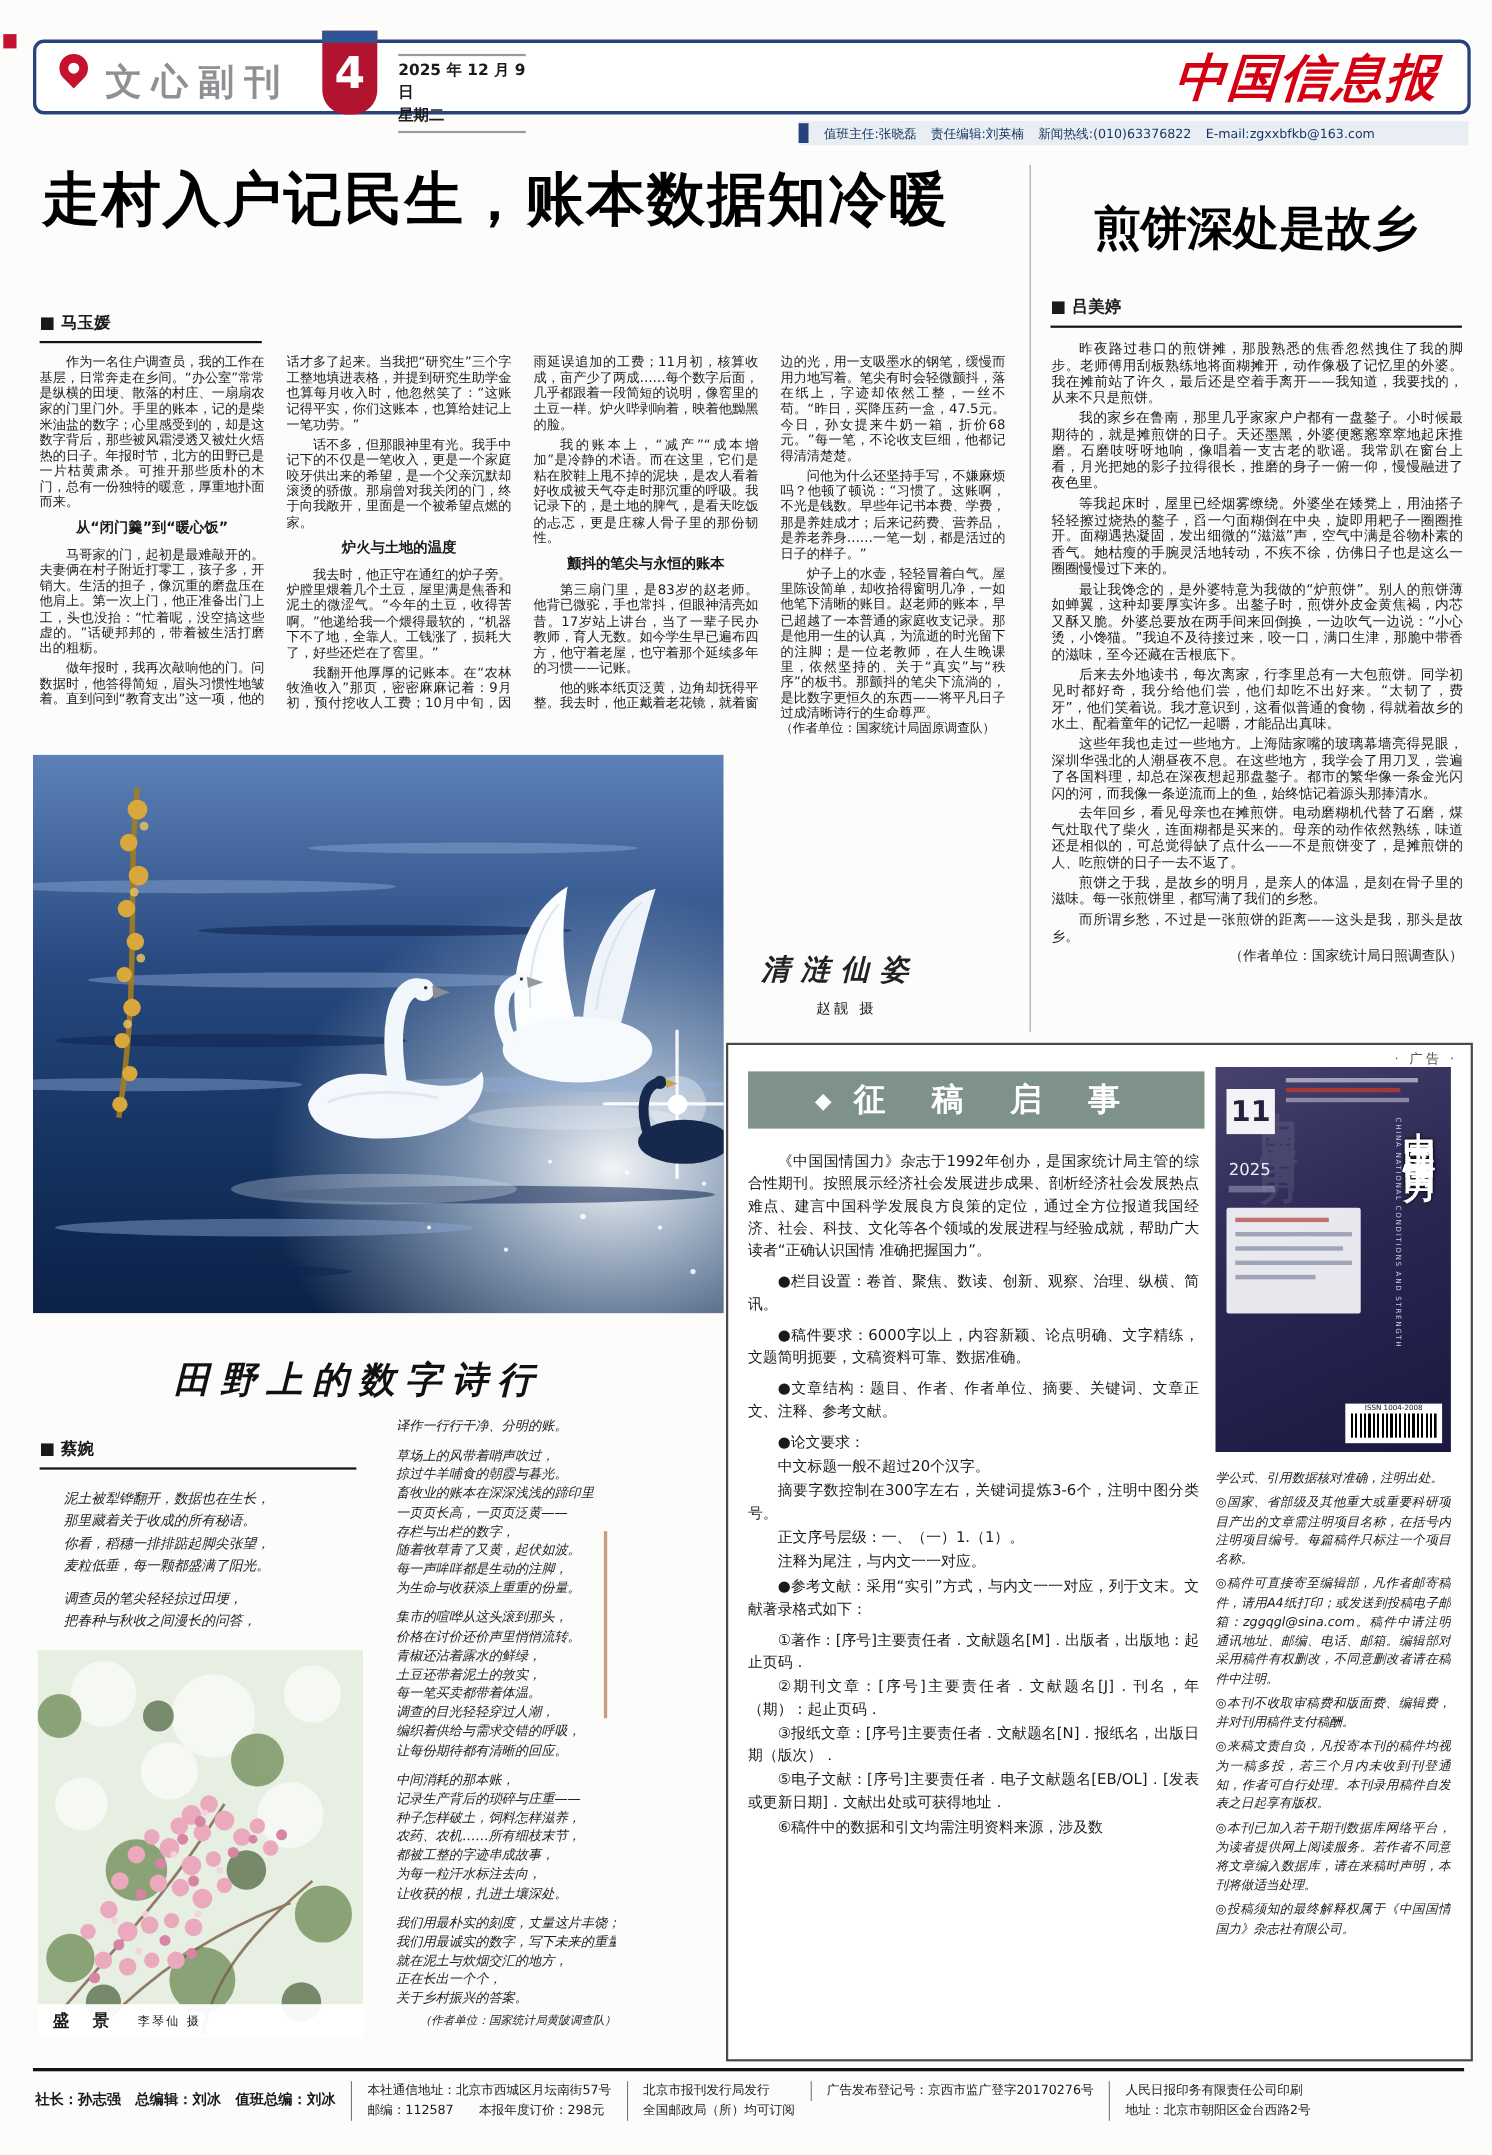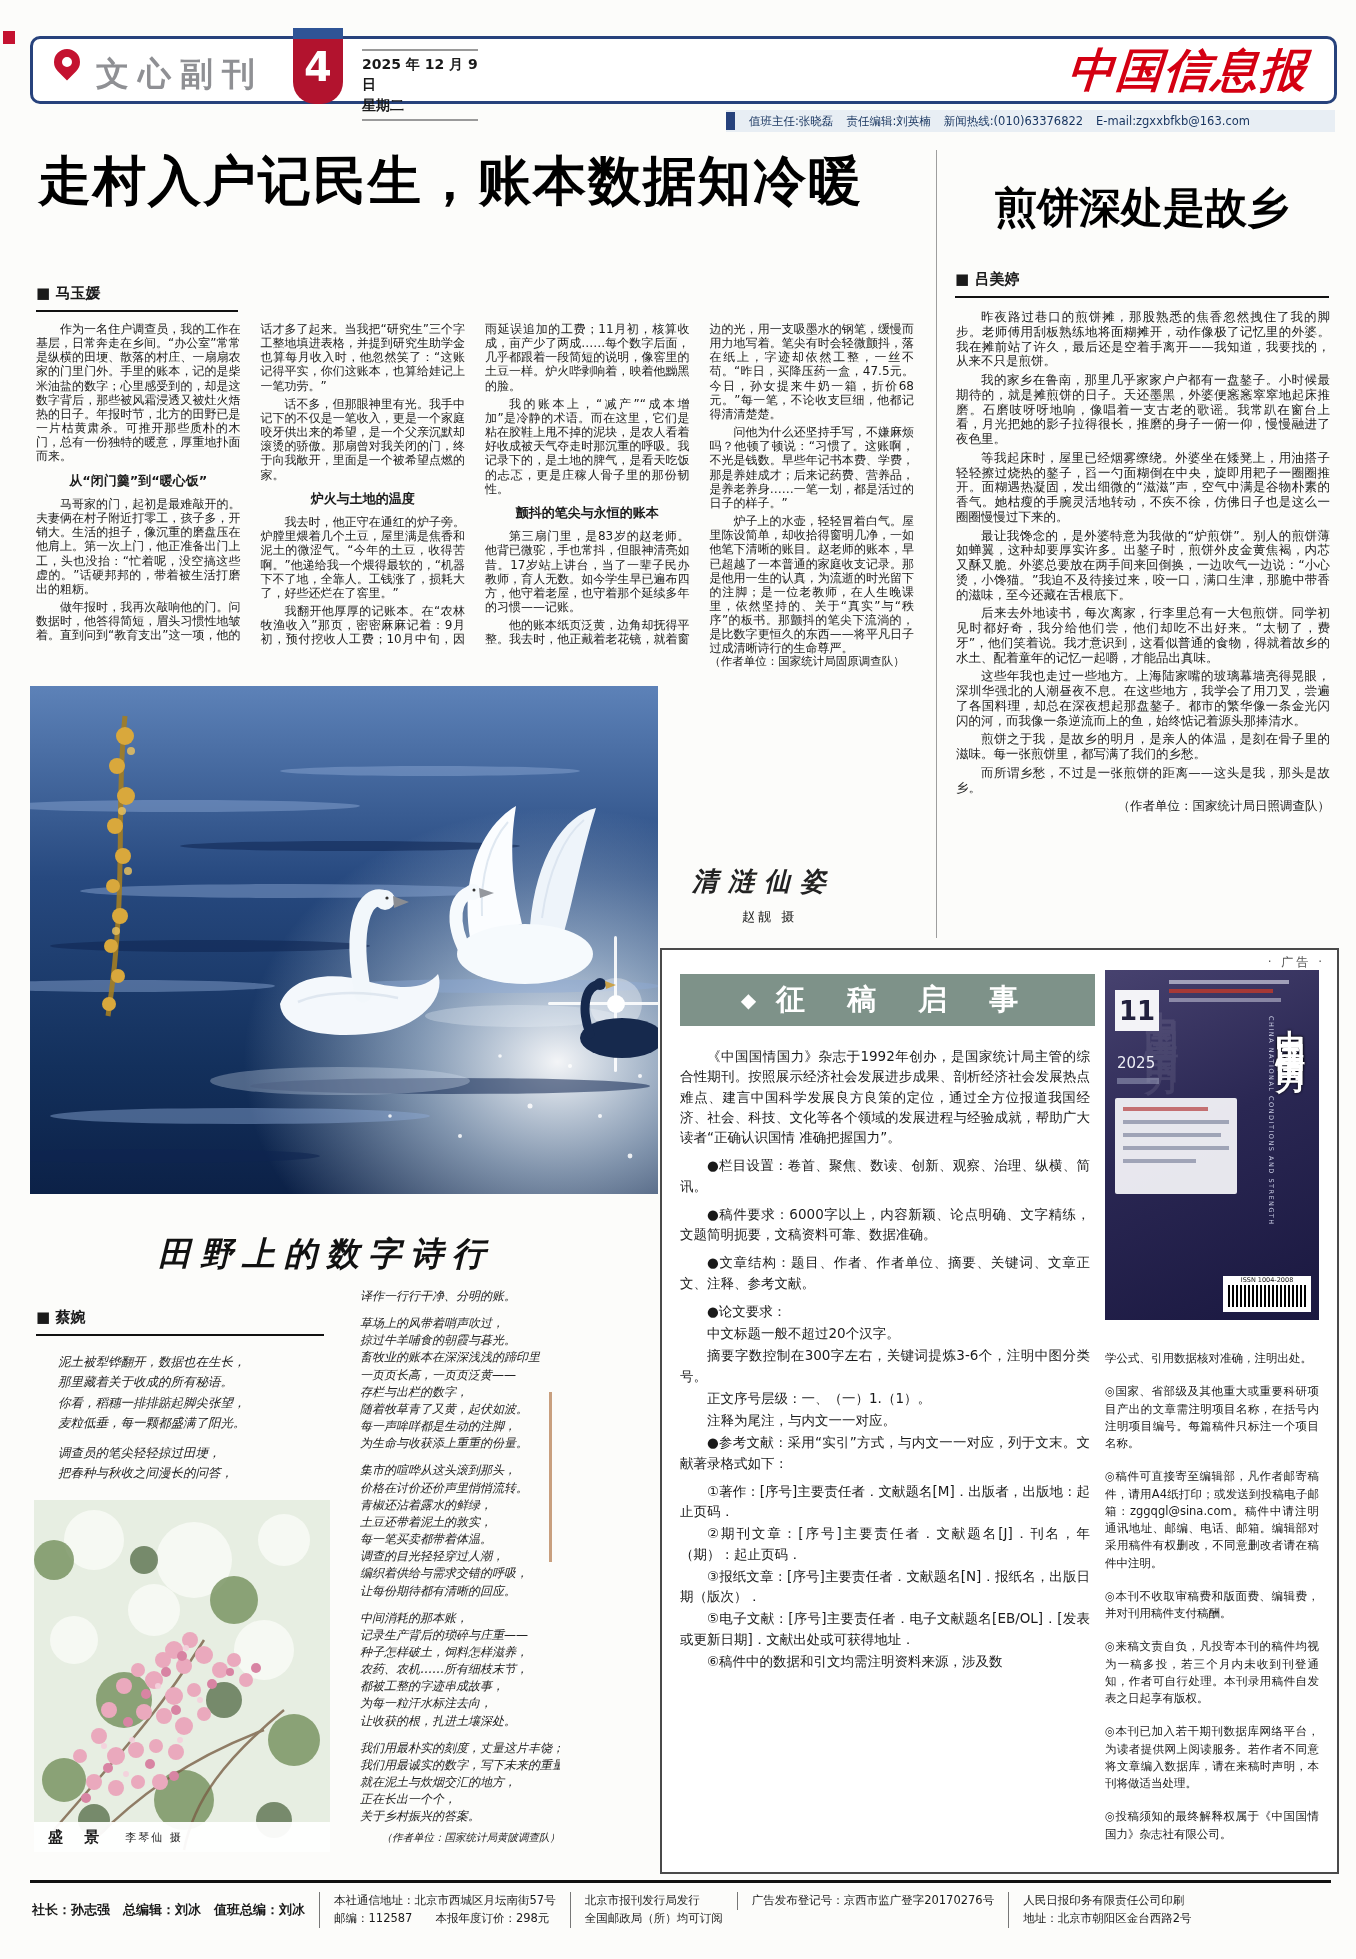--- a/index.html
+++ b/index.html
@@ -58,21 +58,21 @@
   
   .ad-box{left:660px;top:948px;width:675px;height:922px;border:2px solid #4a4a4a;background:#fff;}
   .ad-label{position:absolute;top:4px;right:12px;font-size:12px;color:#555;letter-spacing:3px;}
   .ad-banner{position:absolute;left:18px;top:24px;width:415px;height:52px;background:#7e9289;color:#fff;
              display:flex;align-items:center;justify-content:center;font-size:29px;font-weight:bold;letter-spacing:16px;}
   .ad-banner .dia{font-size:20px;letter-spacing:0;margin-right:20px;}
   .ad-left{position:absolute;left:18px;top:96px;width:410px;height:804px;font-size:13.5px;line-height:1.5;text-align:justify;overflow:hidden;}
   .ad-left p{margin:0 0 8px 0;text-indent:2em;}
   .ad-left p.sub{margin-bottom:2px;}
   .ad-right{position:absolute;left:443px;top:384px;width:214px;height:516px;font-size:11.5px;line-height:1.5;text-align:justify;overflow:hidden;}
-  .ad-right p{margin:16px 0 5px 0;text-indent:0;}
+  .ad-right p{margin:1px 0 5px 0;text-indent:0;font-style:italic;}
   
   .cover{position:absolute;left:443px;top:20px;width:214px;height:350px;overflow:hidden;
          background:linear-gradient(155deg,#47426f 0%,#2a2753 45%,#1a1840 100%);color:#fff;}
   .cover-wm{position:absolute;left:34px;top:14px;writing-mode:vertical-rl;font-size:34px;font-weight:900;color:#fff;opacity:.09;letter-spacing:10px;}
   .cover-title{position:absolute;top:36px;right:8px;writing-mode:vertical-rl;font-size:29px;font-weight:900;letter-spacing:7px;text-shadow:0 0 3px #000;}
   .cover-eng{position:absolute;top:46px;right:44px;writing-mode:vertical-rl;font-size:6.5px;color:#c9cde4;letter-spacing:1.5px;}
   .cover-issue{position:absolute;left:10px;top:20px;width:44px;height:41px;background:#f3f3f7;color:#23223f;
                display:flex;align-items:center;justify-content:center;font-size:26px;font-weight:bold;}
   .cover-year{position:absolute;left:12px;top:84px;font-size:15px;color:#ecedf5;}
   .cover-sub{position:absolute;left:12px;top:108px;width:42px;height:6px;background:#9aa0bb;opacity:.55;}
@@ -141,20 +141,21 @@
     <p class="p">炉子上的水壶，轻轻冒着白气。屋里陈设简单，却收拾得窗明几净，一如他笔下清晰的账目。赵老师的账本，早已超越了一本普通的家庭收支记录。那是他用一生的认真，为流逝的时光留下的注脚；是一位老教师，在人生晚课里，依然坚持的、关于“真实”与“秩序”的板书。那颤抖的笔尖下流淌的，是比数字更恒久的东西——将平凡日子过成清晰诗行的生命尊严。</p>
   </div>
 <div class="abs main-attr">（作者单位：国家统计局固原调查队）</div>
 <div class="abs right-text">
     <p class="p">昨夜路过巷口的煎饼摊，那股熟悉的焦香忽然拽住了我的脚步。老师傅用刮板熟练地将面糊摊开，动作像极了记忆里的外婆。我在摊前站了许久，最后还是空着手离开——我知道，我要找的，从来不只是煎饼。</p>
     <p class="p">我的家乡在鲁南，那里几乎家家户户都有一盘鏊子。小时候最期待的，就是摊煎饼的日子。天还墨黑，外婆便窸窸窣窣地起床推磨。石磨吱呀呀地响，像唱着一支古老的歌谣。我常趴在窗台上看，月光把她的影子拉得很长，推磨的身子一俯一仰，慢慢融进了夜色里。</p>
     <p class="p">等我起床时，屋里已经烟雾缭绕。外婆坐在矮凳上，用油搭子轻轻擦过烧热的鏊子，舀一勺面糊倒在中央，旋即用耙子一圈圈推开。面糊遇热凝固，发出细微的“滋滋”声，空气中满是谷物朴素的香气。她枯瘦的手腕灵活地转动，不疾不徐，仿佛日子也是这么一圈圈慢慢过下来的。</p>
     <p class="p">最让我馋念的，是外婆特意为我做的“炉煎饼”。别人的煎饼薄如蝉翼，这种却要厚实许多。出鏊子时，煎饼外皮金黄焦褐，内芯又酥又脆。外婆总要放在两手间来回倒换，一边吹气一边说：“小心烫，小馋猫。”我迫不及待接过来，咬一口，满口生津，那脆中带香的滋味，至今还藏在舌根底下。</p>
     <p class="p">后来去外地读书，每次离家，行李里总有一大包煎饼。同学初见时都好奇，我分给他们尝，他们却吃不出好来。“太韧了，费牙”，他们笑着说。我才意识到，这看似普通的食物，得就着故乡的水土、配着童年的记忆一起嚼，才能品出真味。</p>
     <p class="p">这些年我也走过一些地方。上海陆家嘴的玻璃幕墙亮得晃眼，深圳华强北的人潮昼夜不息。在这些地方，我学会了用刀叉，尝遍了各国料理，却总在深夜想起那盘鏊子。都市的繁华像一条金光闪闪的河，而我像一条逆流而上的鱼，始终惦记着源头那捧清水。</p>
+    <p class="p">去年回乡，看见母亲也在摊煎饼。电动磨糊机代替了石磨，煤气灶取代了柴火，连面糊都是买来的。母亲的动作依然熟练，味道还是相似的，可总觉得缺了点什么——不是煎饼变了，是摊煎饼的人、吃煎饼的日子一去不返了。</p>
     <p class="p">煎饼之于我，是故乡的明月，是亲人的体温，是刻在骨子里的滋味。每一张煎饼里，都写满了我们的乡愁。</p>
     <p class="p">而所谓乡愁，不过是一张煎饼的距离——这头是我，那头是故乡。</p>
     <p class="attr">（作者单位：国家统计局日照调查队）</p>
   </div>
 
 <div class="abs swan-photo">
 <svg width="628" height="508" viewBox="0 0 628 508">
   <defs>
     <linearGradient id="wg" x1="0" y1="0" x2="0" y2="1">
       <stop offset="0" stop-color="#5d82b8"></stop>

